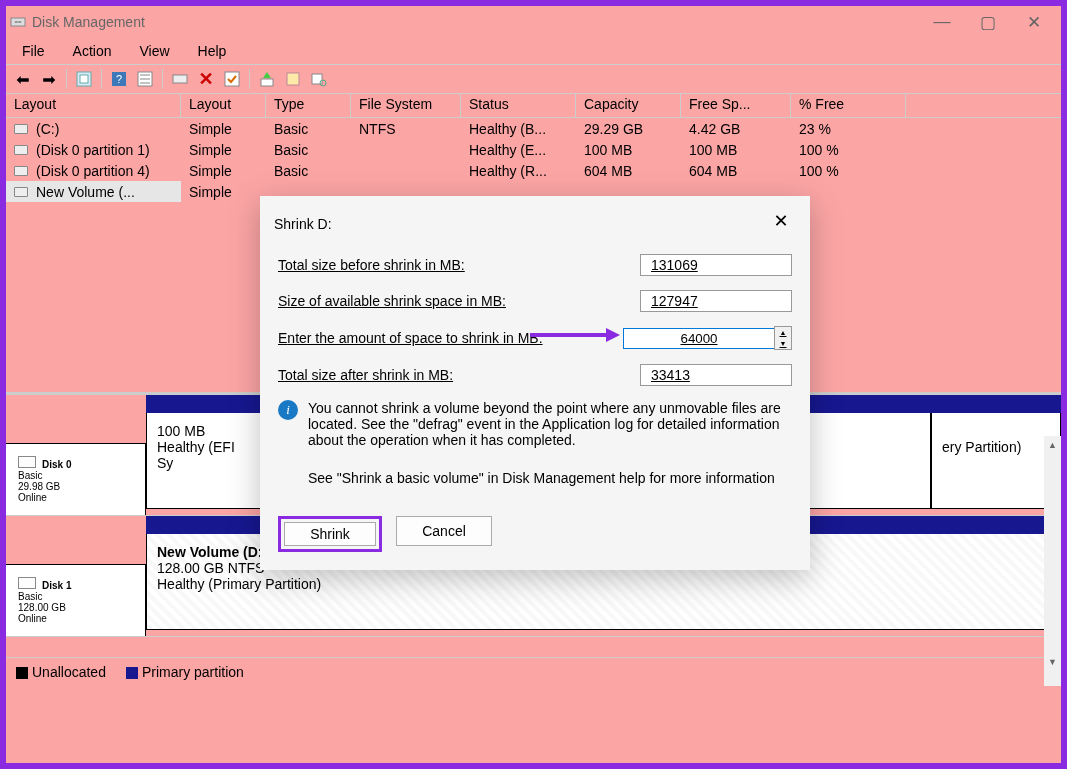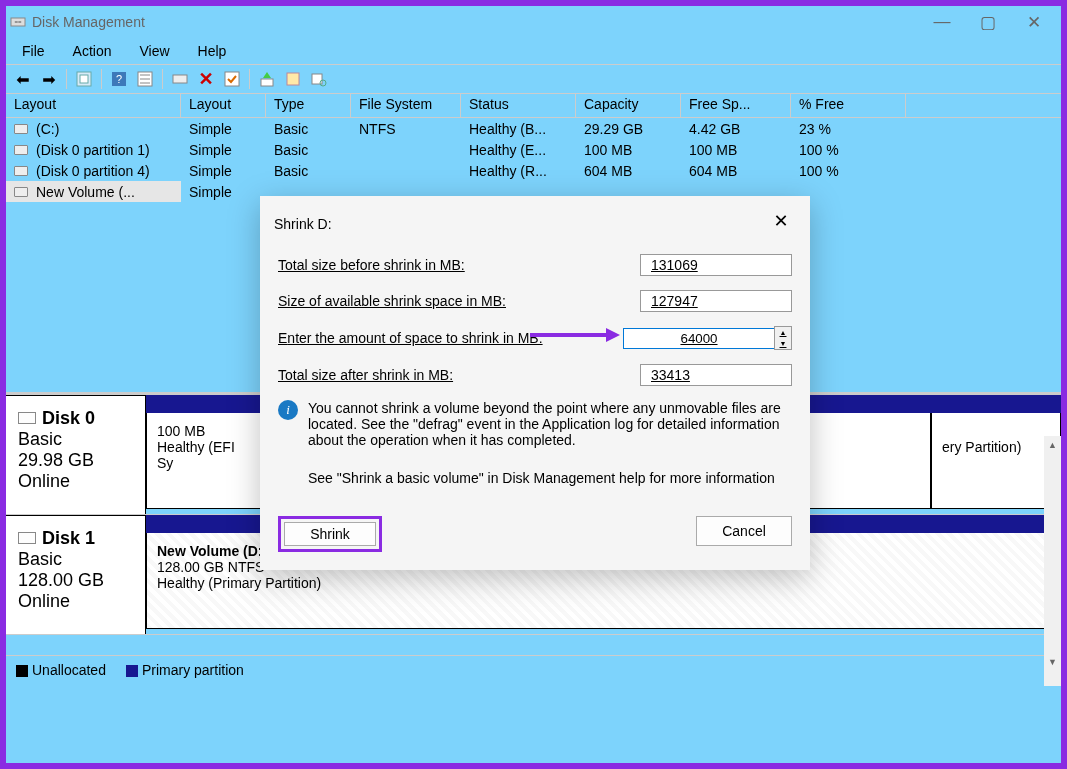--- a/index.html
+++ b/index.html
@@ -1,17 +1,17 @@
 <!DOCTYPE html>
 <html><head>
 <meta charset="utf-8">
 <style>
 * { box-sizing: border-box; margin: 0; padding: 0; font-family: "Segoe UI", Tahoma, sans-serif; }
 body { background: #8a2be2; width: 1067px; height: 769px; position: relative; overflow: hidden; }
-.window-frame { position: absolute; inset: 6px; background: #7dd3fc; }
+.window-frame { position: absolute; inset: 6px; background: #fca5a5; }
 
 
 .titlebar { height: 32px; display: flex; align-items: center; padding: 0 4px; font-size: 14px; color: #666; }
 .titlebar .app-icon { width: 16px; height: 16px; margin-right: 6px; }
 .titlebar .title { flex: 1; }
 .win-ctrl { width: 46px; height: 30px; display: flex; align-items: center; justify-content: center; font-size: 17px; color: #666; }
 
 
 .menubar { height: 26px; display: flex; align-items: center; padding: 0 6px; font-size: 14px; gap: 8px; }
 .menubar .item { padding: 3px 10px; }
@@ -27,21 +27,21 @@
 .tbl-body { font-size: 14px; }
 .tbl-row { height: 21px; display: flex; padding: 0; }
 .tbl-row .cell { padding: 0 8px; display: flex; align-items: center; }
 .tbl-row .drive-ico { width: 14px; height: 10px; background: #eee; border: 1px solid #888; display: inline-block; margin-right: 8px; border-radius:1px; position:relative; }
 .tbl-row.sel .cell.first { background: #e6e6e6; }
 .c0{width:175px}.c1{width:85px}.c2{width:85px}.c3{width:110px}.c4{width:115px}.c5{width:105px}.c6{width:110px}.c7{width:115px}
 
 
 .disk-area { margin-top: 190px; border-top: 3px solid #ccc; }
 .disk-row { display: flex; min-height: 120px; border-bottom: 1px solid #ccc; }
-.disk-label { width: 140px; background: #fff; border:1px solid #000; border-left:none; border-bottom:none; padding: 12px; font-size: 18px; }
+.disk-label { width: 140px; background: #fff; border:1px solid #000; border-left:none; border-bottom:none; padding: 12px; font-size: 10px; margin-top: 48px; }
 .disk-label .drv-ico { display:inline-block; width:18px; height:12px; background:#fdfdfd; border:1px solid #888; margin-right:6px;}
 .disk-parts { flex:1; display: flex; gap: 0; padding-left:0; }
 .part { flex:1; margin:0;}
 .part .header { height: 18px; background: #171790; }
 .part .body { border:1px solid #000; border-top:none; background: repeating-linear-gradient(45deg,#f8f8f8,#f8f8f8 4px,#fff 4px,#fff 8px); padding: 10px; font-size: 14px; height: 96px; }
 .part.p1 .body{background:#fff}
 .disk-area .disk-row.r2 .part .header{background:#171790}
 
 
 .legend { height: 28px; display: flex; align-items: center; padding: 2px 10px; font-size: 14px; gap: 20px; border-top:1px solid #ccc; }
@@ -57,21 +57,21 @@
 .dlg-body { padding: 8px 18px 18px; }
 .dlg-row { display: flex; align-items: center; margin: 14px 0; text-decoration: underline; }
 .dlg-row label { flex: 1; }
 .dlg-row .field { width: 152px; border: 1px solid #999; background: #fff; padding: 2px 10px; }
 .dlg-row input.field{outline:none;}
 .dlg-row.input .field{border:1px solid #0078d7;text-align:center;}
 .spin{display:flex; flex-direction:column; border:1px solid #999; width:18px; height:24px; margin-left:-1px;}
 .spin div{flex:1; display:flex; align-items:center; justify-content:center; font-size:7px; background:#f0f0f0;}
 .info-row { display:flex; gap:10px; margin:10px 0; }
 .info-ico { width:20px; height:20px; border-radius:50%; background:#1979c4; color:#fff; font-family: Georgia,serif; font-style:italic; font-size:13px; display:flex; align-items:center; justify-content:center; flex-shrink:0; }
-.dlg-btns { display:flex; justify-content:space-between; gap:28px; margin-top:30px; }
+.dlg-btns { display:flex; justify-content:flex-start; gap:14px; margin-top:30px; }
 .dlg-btns button { width: 96px; height: 30px; background:#fdfdfd; border:1px solid #aaa; font-size:14px;}
 .dlg-btns .hl{border:3px solid #8a2be2; padding:3px; width:104px; height:36px;}
 .dlg-btns .hl button{width:100%; height:100%;}
 
 .arrow-annot{ position:absolute; left:530px; top:328px; width:90px; height:14px; }
 .arrow-annot .line{position:absolute; left:0; top:5px; width:76px; height:4px; background:#8a2be2;}
 .arrow-annot .head{position:absolute; right:0; top:0; width:0; height:0; border-left:14px solid #8a2be2; border-top:7px solid transparent; border-bottom:7px solid transparent;}
 
 .scroll-v{position:absolute; right:0; top:430px; width:17px; height:250px; background:#f0f0f0;}
 .scroll-v .btn{height:17px; background:#f0f0f0; display:flex;align-items:center;justify-content:center;font-size:9px;color:#666;}

